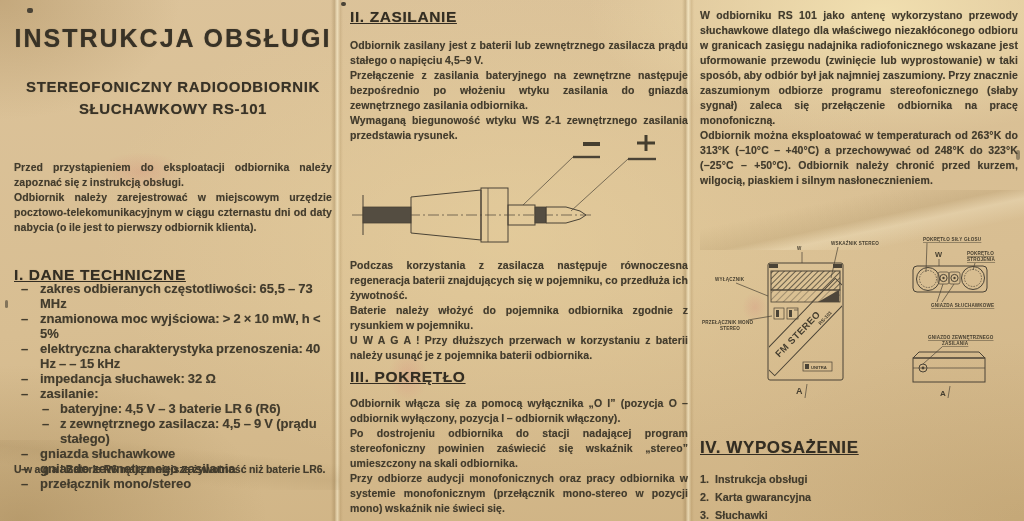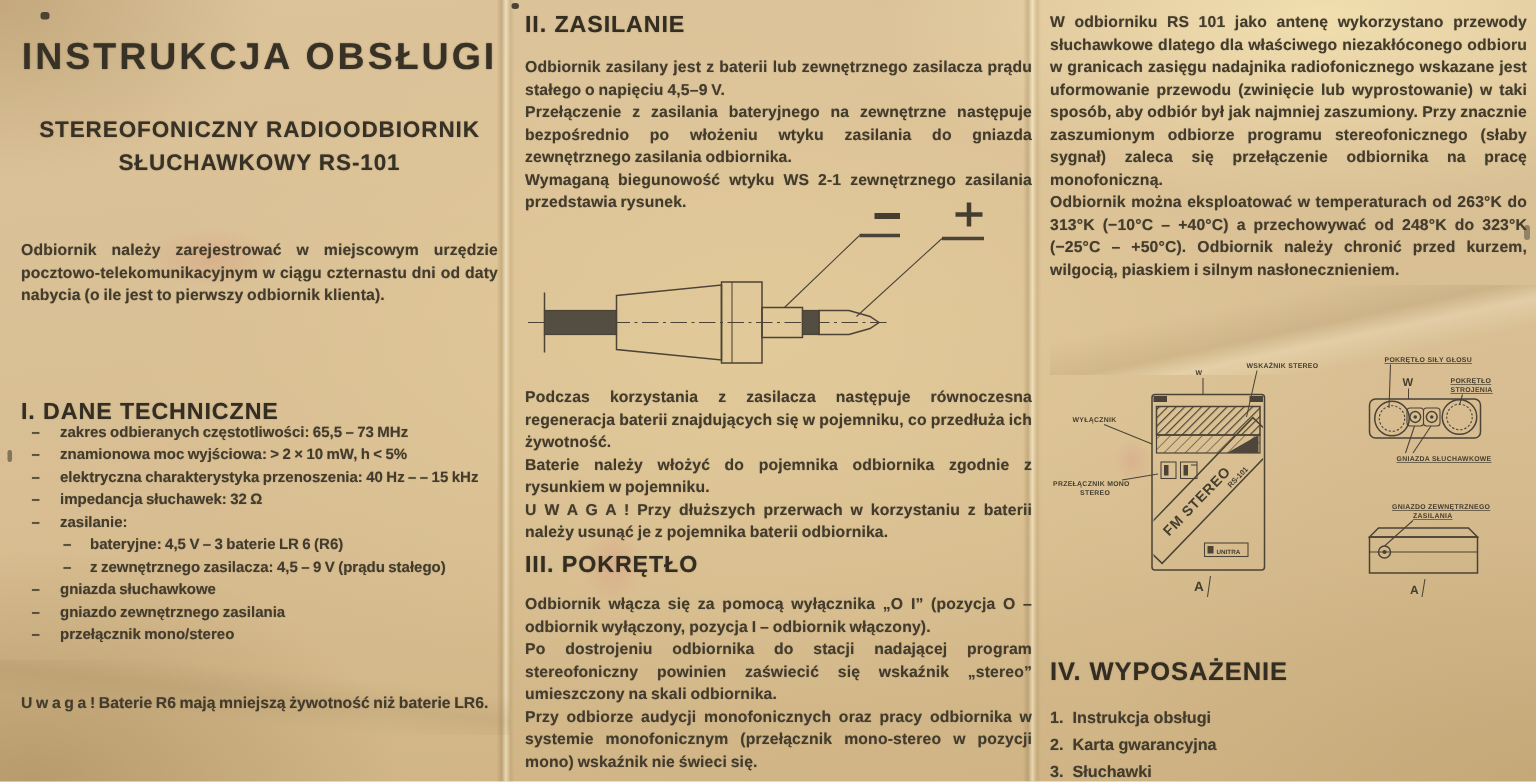--- a/index.html
+++ b/index.html
@@ -40,24 +40,24 @@
   .col-left{left:14px;top:0;width:318px;height:521px;}
   .col-mid{left:350px;top:0;width:338px;height:521px;}
   .col-right{left:700px;top:0;width:318px;height:472px;}
   .blk{position:absolute;left:0;right:0;}
 
   .title{font-size:25px;font-weight:700;letter-spacing:2px;text-align:center;margin:0;
          color:#383226;text-shadow:0 0 1px rgba(56,50,38,.55);white-space:nowrap;}
   .subtitle{font-size:15px;font-weight:700;letter-spacing:.6px;text-align:center;line-height:22px;
             color:#383226;text-shadow:0 0 .8px rgba(56,50,38,.5);}
   .sec{font-size:15.5px;font-weight:700;letter-spacing:.6px;margin:0;color:#332d22;
-       text-shadow:0 0 .8px rgba(51,45,34,.5);}
+       text-shadow:0 0 .8px rgba(51,45,34,.5);text-decoration:underline;}
   .paras p{margin:0;font-size:10.5px;font-weight:700;line-height:15px;text-align:justify;
            word-spacing:-.5px;letter-spacing:.1px;color:#433c2d;text-shadow:0 0 .7px rgba(67,60,45,.45);}
-  .specs{font-size:10px;font-weight:700;line-height:15px;color:#433c2d;text-shadow:0 0 .7px rgba(67,60,45,.45);}
+  .specs{font-size:13px;font-weight:700;line-height:15px;color:#433c2d;text-shadow:0 0 .7px rgba(67,60,45,.45);}
   .spec-item{position:relative;padding-left:26px;word-spacing:-.5px;}
   .spec-item::before{content:"–";position:absolute;left:7px;}
   .spec-item.lvl2{padding-left:46px;}
   .spec-item.lvl2::before{left:28px;}
   .note{margin:0;font-size:10.5px;font-weight:700;line-height:15px;text-align:justify;
         word-spacing:-.5px;color:#433c2d;text-shadow:0 0 .7px rgba(67,60,45,.45);}
   .equip{counter-reset:eq;font-size:10.8px;font-weight:700;line-height:18px;color:#433c2d;
          text-shadow:0 0 .7px rgba(67,60,45,.45);}
   .equip-item{counter-increment:eq;}
   .equip-item::before{content:counter(eq) ".\00a0\00a0";}
@@ -86,20 +86,21 @@
   <div class="speck sp3"></div>
   <div class="speck sp4"></div>
 
   <section class="col col-left">
     <h1 class="blk title" style="top:24px">INSTRUKCJA OBSŁUGI</h1>
     <div class="blk subtitle" style="top:76px">
       <div>STEREOFONICZNY RADIOODBIORNIK</div>
       <div>SŁUCHAWKOWY RS-101</div>
     </div>
     <div class="blk paras" style="top:160px">
+        <p>Przed przystąpieniem do eksploatacji odbiornika należy zapoznać się z instrukcją obsługi.</p>
         <p>Odbiornik należy zarejestrować w miejscowym urzędzie pocztowo-telekomunikacyjnym w ciągu czternastu dni od daty nabycia (o ile jest to pierwszy odbiornik klienta).</p>
       </div>
     <h2 class="blk sec" style="top:266px">I. DANE TECHNICZNE</h2>
     <div class="blk specs" style="top:281px">
         <div class="spec-item">zakres odbieranych częstotliwości: 65,5 – 73 MHz</div>
         <div class="spec-item">znamionowa moc wyjściowa: &gt; 2 × 10 mW, h &lt; 5%</div>
         <div class="spec-item">elektryczna charakterystyka przenoszenia: 40 Hz – – 15 kHz</div>
         <div class="spec-item">impedancja słuchawek: 32 Ω</div>
         <div class="spec-item">zasilanie:</div>
         <div class="spec-item lvl2">bateryjne: 4,5 V – 3 baterie LR 6 (R6)</div>

